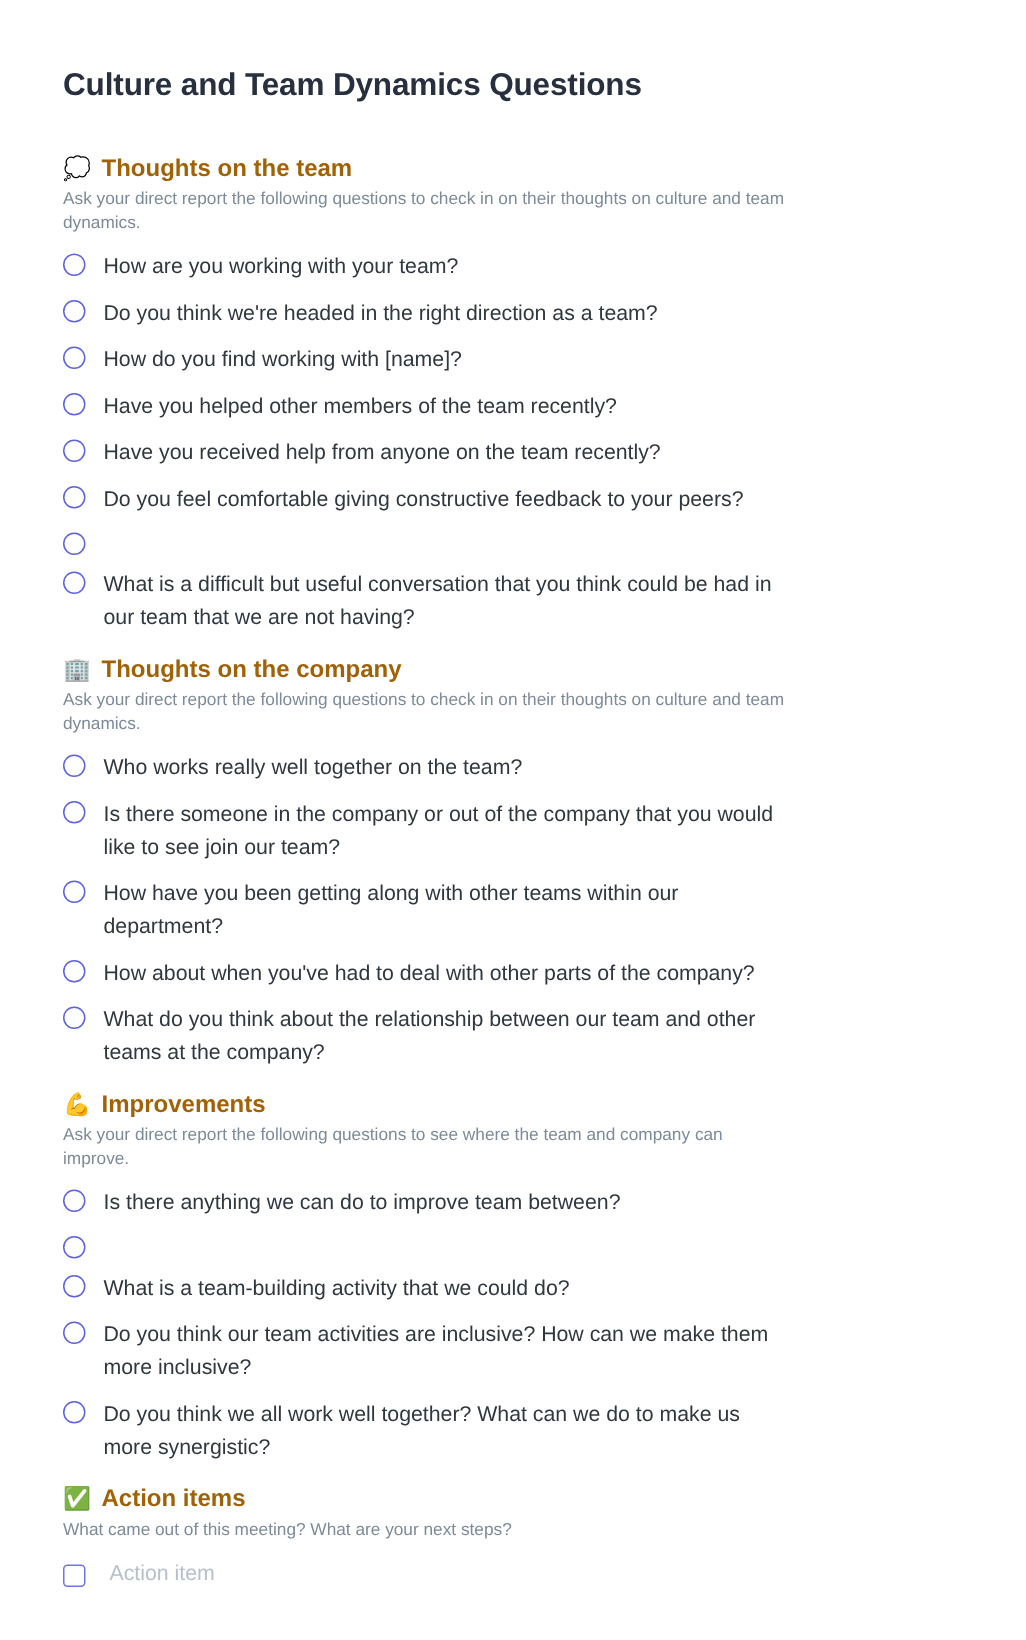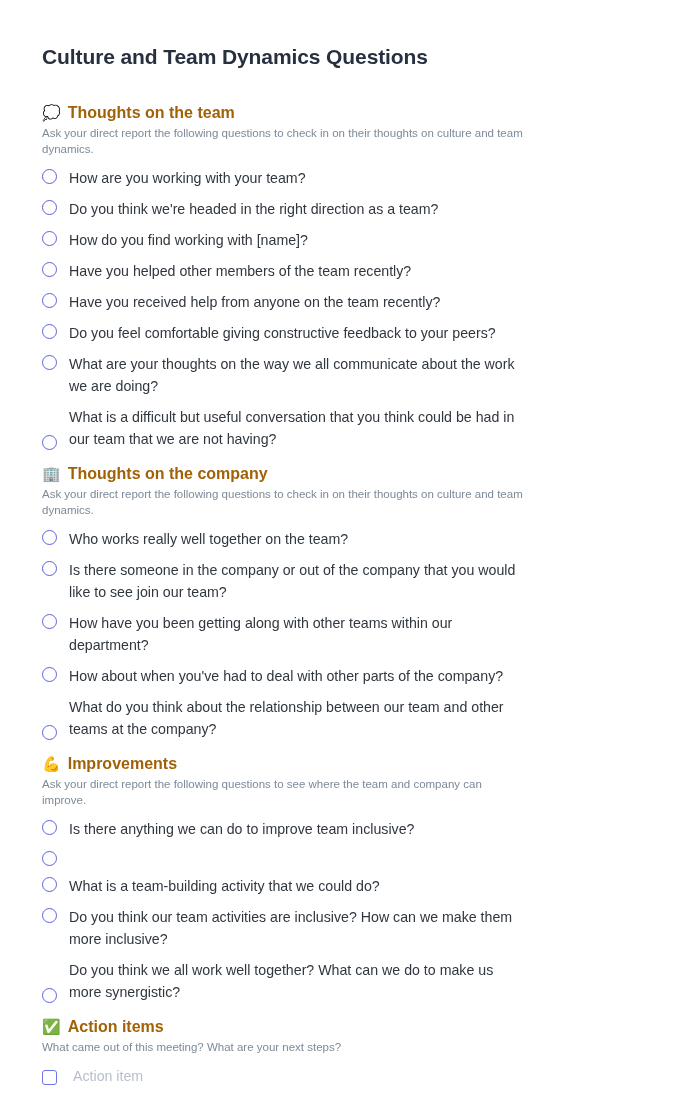--- a/index.html
+++ b/index.html
@@ -66,21 +66,20 @@
     list-style: none;
   }
   .qrow {
     display: flex;
     align-items: flex-start;
     gap: 12px;
     margin-bottom: 9px;
   }
   .qrow:last-child {
     margin-bottom: 0;
-    align-items: flex-end;
   }
   .radio {
     flex: 0 0 auto;
     width: 15px;
     height: 15px;
     border: 1.6px solid #5d62dd;
     border-radius: 50%;
     background: #ffffff;
     margin-top: 2px;
     box-sizing: border-box;
@@ -152,21 +151,20 @@
           <li class="qrow">
             <span class="radio"></span>
             <span class="qtext">Have you received help from anyone on the team recently?</span>
           </li>
           <li class="qrow">
             <span class="radio"></span>
             <span class="qtext">Do you feel comfortable giving constructive feedback to your peers?</span>
           </li>
           <li class="qrow">
             <span class="radio"></span>
-            <span class="qtext">What are your thoughts on the way we all communicate about the work we are doing?</span>
           </li>
           <li class="qrow">
             <span class="radio"></span>
             <span class="qtext">What is a difficult but useful conversation that you think could be had in our team that we are not having?</span>
           </li>
         </ul>
       </div>
       <div class="section sec-gap-top">
         <div class="section-head">
           <span class="section-emoji">🏢</span>
@@ -198,21 +196,21 @@
       </div>
       <div class="section sec-gap-top">
         <div class="section-head">
           <span class="section-emoji">💪</span>
           <span class="section-title">Improvements</span>
         </div>
         <div class="section-desc">Ask your direct report the following questions to see where the team and company can improve.</div>
         <ul class="qlist">
           <li class="qrow">
             <span class="radio"></span>
-            <span class="qtext">Is there anything we can do to improve team inclusive?</span>
+            <span class="qtext">Is there anything we can do to improve team between?</span>
           </li>
           <li class="qrow">
             <span class="radio"></span>
           </li>
           <li class="qrow">
             <span class="radio"></span>
             <span class="qtext">What is a team-building activity that we could do?</span>
           </li>
           <li class="qrow">
             <span class="radio"></span>

